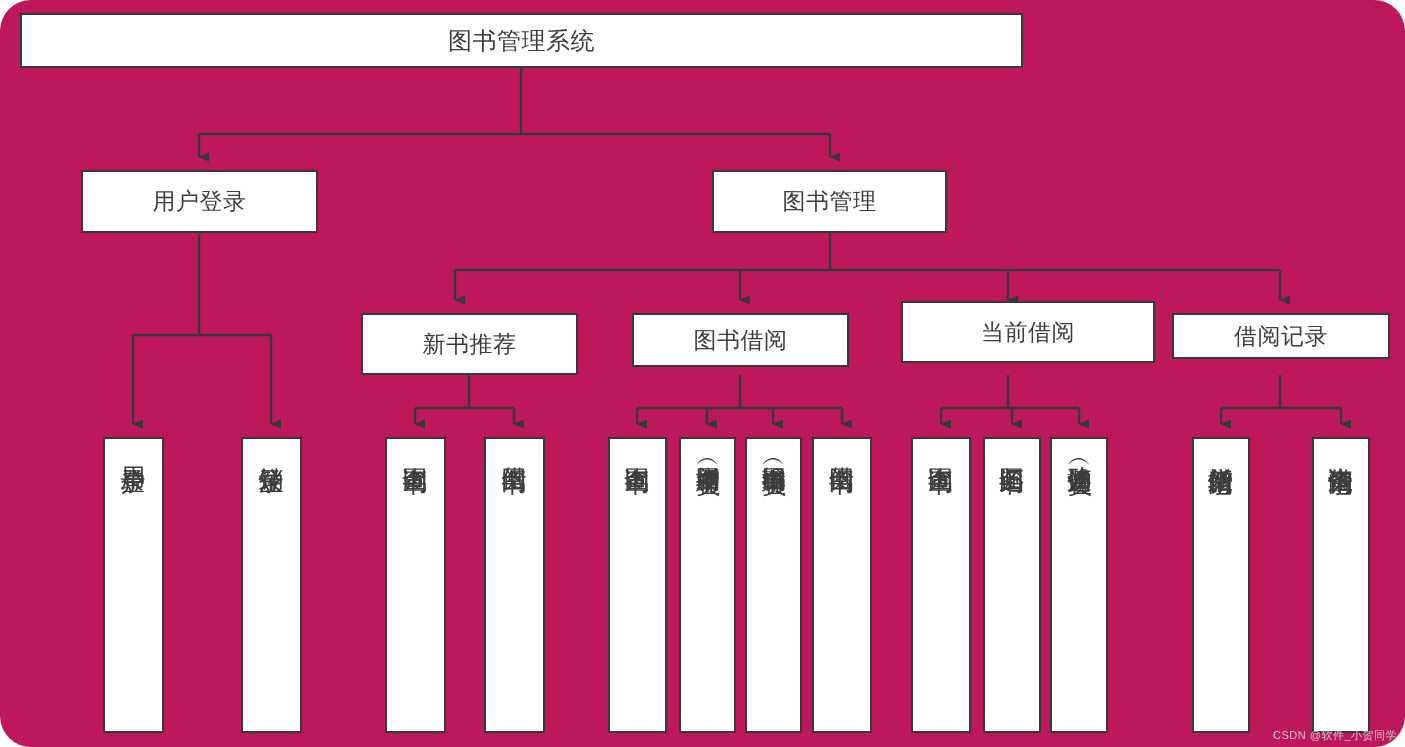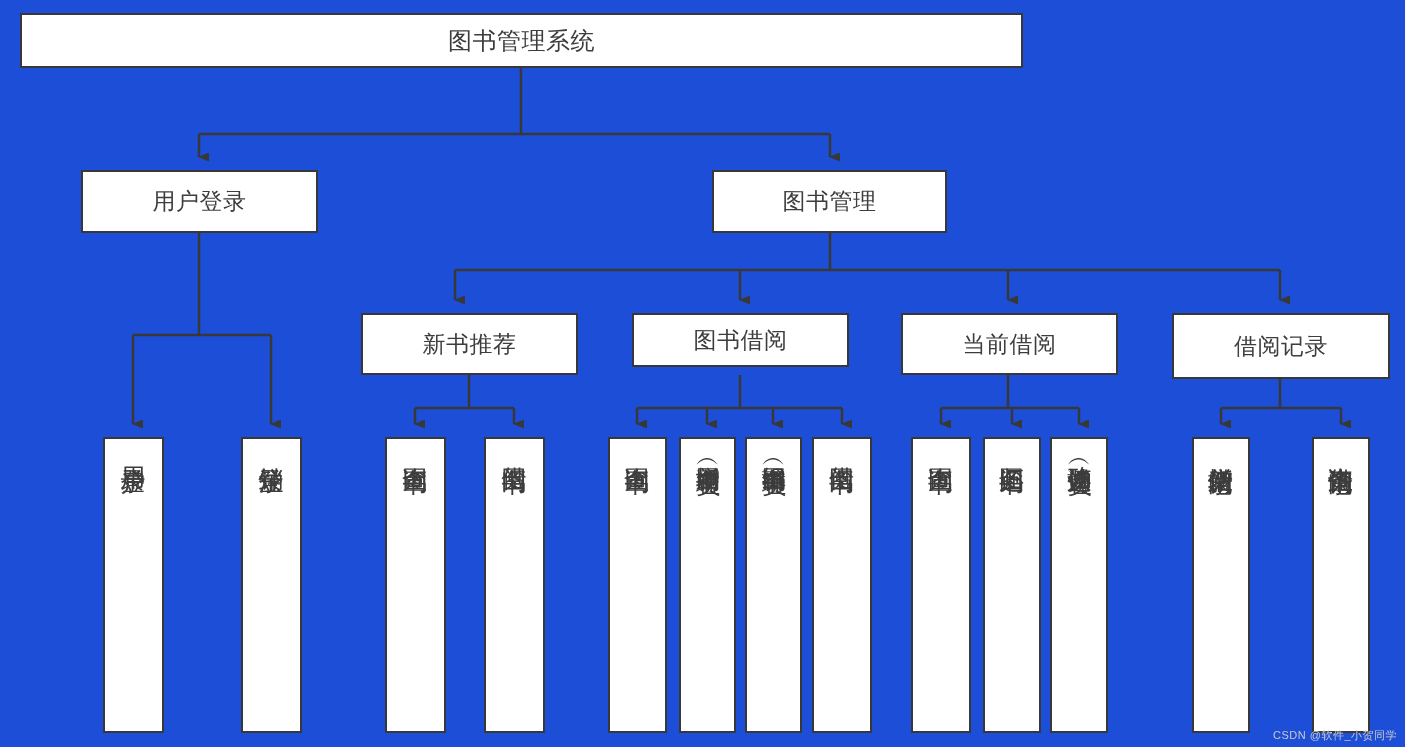--- a/index.html
+++ b/index.html
@@ -7,22 +7,23 @@
     padding: 0;
     background: #ffffff;
   }
   body {
     font-family: "Liberation Sans", "DejaVu Sans", sans-serif;
   }
   #canvas {
     position: relative;
     width: 1405px;
     height: 747px;
-    background: #1d4ed8;
+    background: #be185d;
     overflow: hidden;
+    border-radius: 31px;
   }
   svg#wires {
     position: absolute;
     left: 0;
     top: 0;
     width: 1405px;
     height: 747px;
     pointer-events: none;
   }
   .node {
@@ -139,24 +140,24 @@
   <div class="node horiz" style="left: 712px; top: 170px; width: 235px; height: 63px;">
     <span class="lbl">图书管理</span>
   </div>
 
   <div class="node horiz" style="left: 361px; top: 313px; width: 217px; height: 62px;">
     <span class="lbl">新书推荐</span>
   </div>
   <div class="node horiz" style="left: 632px; top: 313px; width: 217px; height: 54px;">
     <span class="lbl">图书借阅</span>
   </div>
-  <div class="node horiz" style="left: 901px; top: 313px; width: 217px; height: 62px; justify-content: center;">
+  <div class="node horiz" style="left: 901px; top: 301px; width: 254px; height: 62px; justify-content: center;">
     <span class="lbl">当前借阅</span>
   </div>
-  <div class="node horiz" style="left: 1172px; top: 313px; width: 218px; height: 66px;">
+  <div class="node horiz" style="left: 1172px; top: 313px; width: 218px; height: 46px;">
     <span class="lbl">借阅记录</span>
   </div>
 
   <div class="node vert" style="left: 103px; top: 437px; width: 61px; height: 296px;">
     <span class="lbl">用户登录</span>
   </div>
   <div class="node vert" style="left: 241px; top: 437px; width: 61px; height: 296px;">
     <span class="lbl">注销登录</span>
   </div>
   <div class="node vert" style="left: 385px; top: 437px; width: 61px; height: 296px;">

